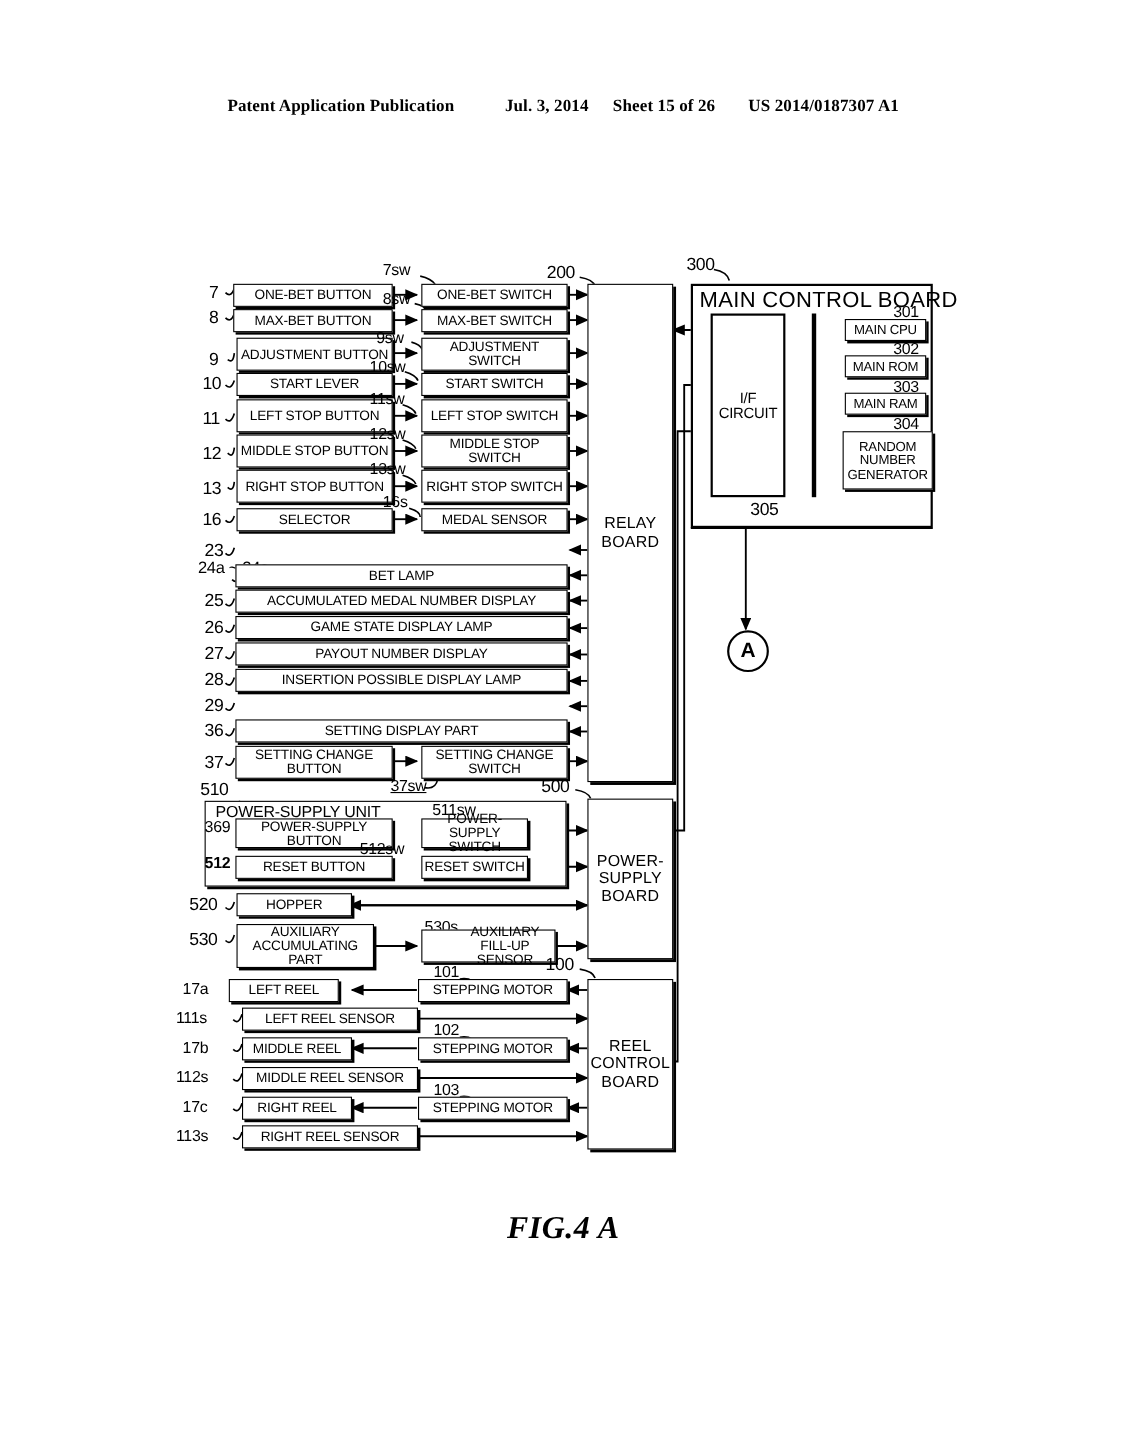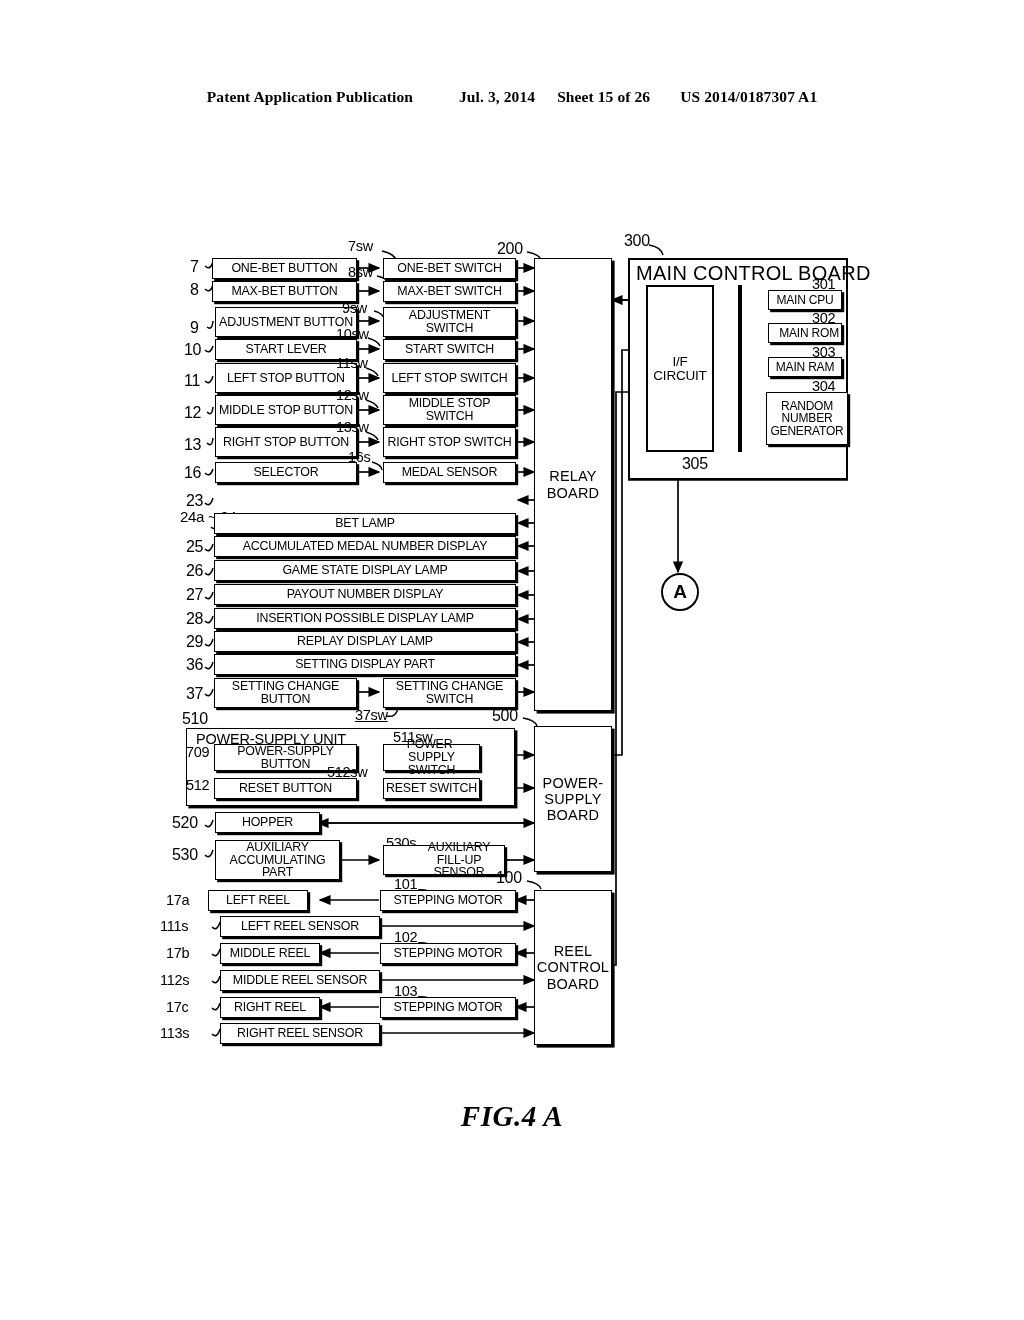--- a/index.html
+++ b/index.html
@@ -315,52 +315,49 @@
   <div class="box" style="left:214px;top:584px;width:302px;height:21px;">
       <span>PAYOUT NUMBER DISPLAY</span>
     </div>
 
   <div class="reflabel" style="left:186px;top:610px;">28</div>
   <div class="box" style="left:214px;top:608px;width:302px;height:21px;">
       <span>INSERTION POSSIBLE DISPLAY LAMP</span>
     </div>
 
   <div class="reflabel" style="left:186px;top:633px;">29</div>
-  <div class="box" style="left:214px;top:631px;width:302px;height:21px;">
-      <span>REPLAY DISPLAY LAMP</span>
-    </div>
 
   <div class="reflabel" style="left:186px;top:656px;">36</div>
   <div class="box" style="left:214px;top:654px;width:302px;height:21px;">
       <span>SETTING DISPLAY PART</span>
     </div>
 
   <div class="reflabel" style="left:186px;top:685px;">37</div>
   <div class="box" style="left:214px;top:678px;width:143px;height:30px;">
       <span>SETTING CHANGE BUTTON</span>
     </div>
   <div class="reflabel sw" style="left:355px;top:707px;text-decoration:underline;">37sw</div>
   <div class="box" style="left:383px;top:678px;width:133px;height:30px;">
       <span>SETTING CHANGE SWITCH</span>
     </div>
 
   <div class="reflabel" style="left:182px;top:710px;">510</div>
   <div class="frame" style="left:186px;top:728px;width:329px;height:78px;"></div>
   <div class="framelabel" style="left:196px;top:731px;">POWER-SUPPLY UNIT</div>
 
-  <div class="reflabel sm" style="left:186px;top:744px;">709</div>
+  <div class="reflabel sm" style="left:186px;top:744px;">369</div>
   <div class="box thin" style="left:214px;top:744px;width:143px;height:27px;">
       <span>POWER-SUPPLY BUTTON</span>
     </div>
   <div class="reflabel sw" style="left:393px;top:729px;">511sw</div>
   <div class="box thin" style="left:383px;top:744px;width:97px;height:27px;">
       <span>POWER-SUPPLY SWITCH</span>
     </div>
 
-  <div class="reflabel sm" style="left:186px;top:777px;">512</div>
+  <div class="reflabel sm" style="left:186px;top:777px;font-weight:bold;">512</div>
   <div class="box thin" style="left:214px;top:778px;width:143px;height:21px;">
       <span>RESET BUTTON</span>
     </div>
   <div class="reflabel sw" style="left:327px;top:764px;">512sw</div>
   <div class="box thin" style="left:383px;top:778px;width:97px;height:21px;">
       <span>RESET SWITCH</span>
     </div>
 
   <div class="reflabel" style="left:172px;top:814px;">520</div>
   <div class="box" style="left:215px;top:812px;width:105px;height:21px;">
@@ -443,21 +440,21 @@
   <div class="reflabel sm" style="left:682px;top:455px;font-size:16px;">305</div>
 
   <div class="bus" style="left:738px;top:285px;height:167px;"></div>
 
   <div class="reflabel sm" style="left:812px;top:276px;">301</div>
   <div class="box" style="left:768px;top:290px;width:74px;height:20px;font-size:12px;">
       <span>MAIN CPU</span>
     </div>
 
   <div class="reflabel sm" style="left:812px;top:310px;">302</div>
-  <div class="box" style="left:768px;top:323px;width:74px;height:20px;font-size:12px;justify-content:flex-end;">
+  <div class="box" style="left:768px;top:323px;width:74px;height:20px;font-size:12px;">
       <span>MAIN ROM</span>
     </div>
 
   <div class="reflabel sm" style="left:812px;top:344px;">303</div>
   <div class="box" style="left:768px;top:357px;width:74px;height:20px;font-size:12px;">
       <span>MAIN RAM</span>
     </div>
 
   <div class="reflabel sm" style="left:812px;top:378px;">304</div>
   <div class="box" style="left:766px;top:392px;width:82px;height:53px;font-size:12px;">

